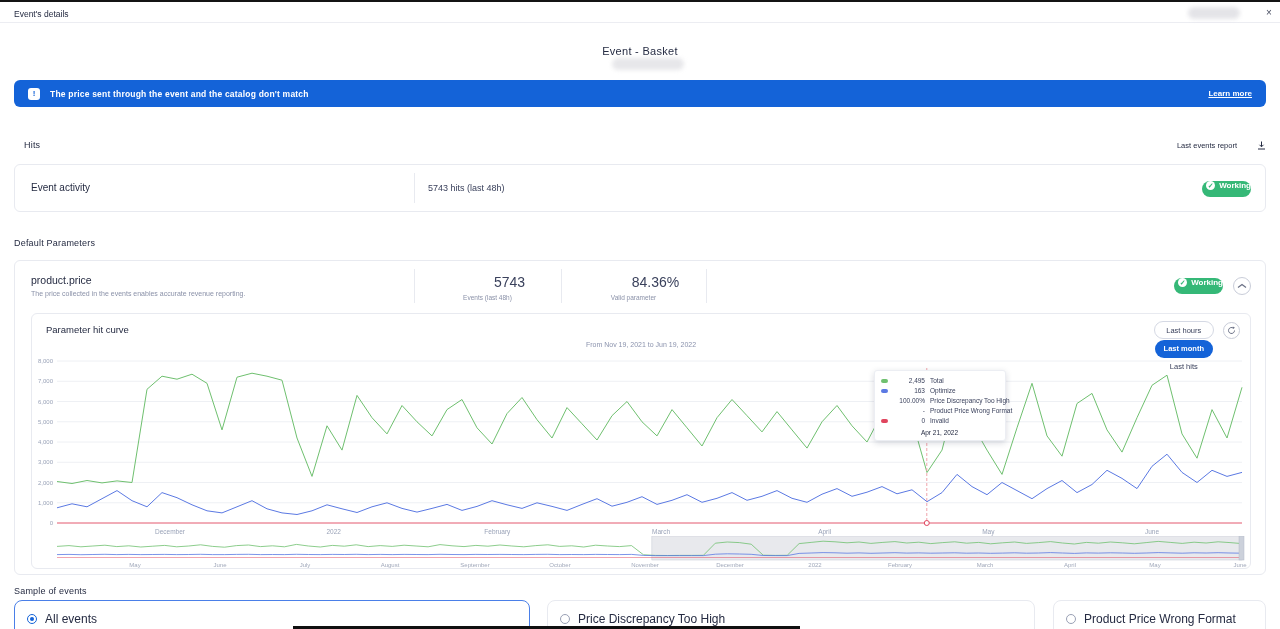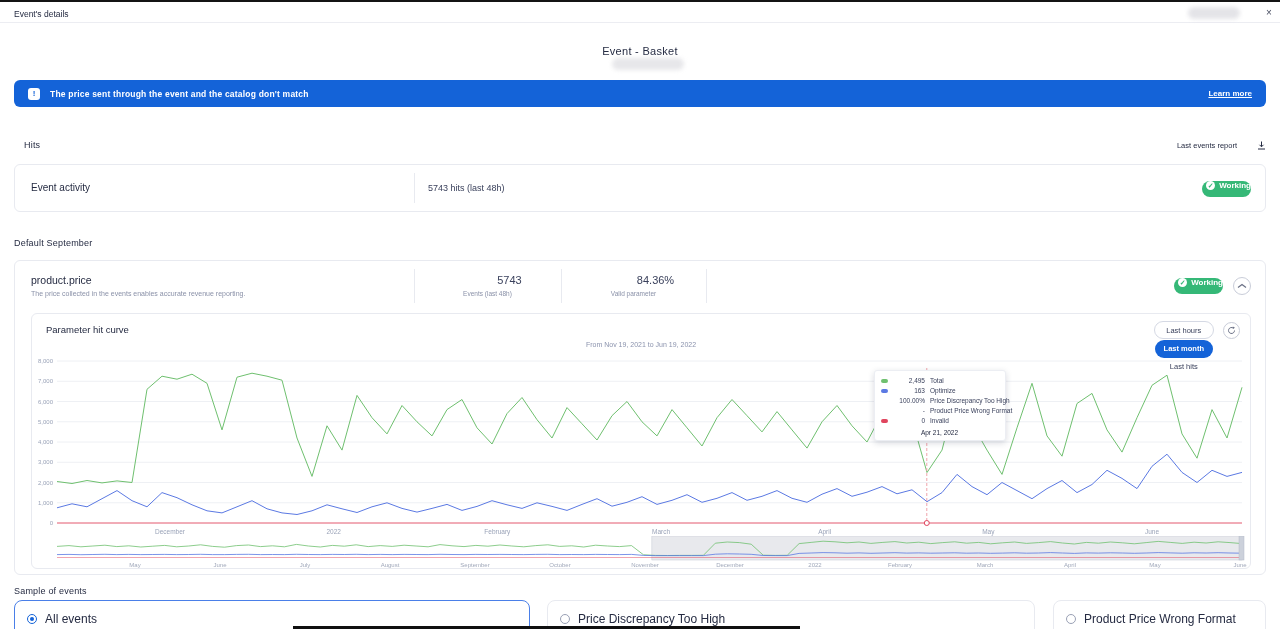--- a/index.html
+++ b/index.html
@@ -42,21 +42,21 @@
   .badge .chk { width:9px; height:9px; border-radius:50%; background:#fff; color:#35b877;
     font-size:7px; line-height:9px; text-align:center; font-weight:bold; }
   #hits-badge { position:absolute; right:14px; top:16px; }
 
   #params-label { left:14px; top:238px; }
   #param-card { left:14px; top:260px; width:1252px; height:315px; }
   #param-name { position:absolute; left:16px; top:13px; font-size:10.5px; }
   #param-desc { position:absolute; left:16px; top:29px; font-size:7px; color:#8a91a8; }
   .pdiv { position:absolute; top:8px; height:34px; width:1px; background:#e8eaf0; }
   .pcol { position:absolute; top:13px; text-align:center; }
-  .pcol .v { font-size:11px; color:#3a415c;padding-left:44px; }
+  .pcol .v { font-size:14px; color:#3a415c;padding-left:44px; }
   .pcol .l { font-size:6.5px; color:#8a91a8; margin-top:4px; }
   #param-badge { position:absolute; right:42px; top:17px; }
   #collapse-btn { position:absolute; right:14px; top:16px; width:18px; height:18px; border:1px solid #c9cdd9;
     border-radius:50%; display:flex; align-items:center; justify-content:center; cursor:pointer; background:#fff; }
 
   #chart-card { position:absolute; left:16px; top:52px; width:1220px; height:256px;
     border:1px solid #e8eaf0; border-radius:6px; background:#fff; }
   #chart-title { position:absolute; left:14px; top:10px; font-size:9.5px; }
   #range-group { position:absolute; right:36px; top:7px; height:18px; border:1px solid #d5d9e4;
     border-radius:10px; display:flex; align-items:center; font-size:7.5px; color:#3a415c; background:#fff;flex-direction:column; }
@@ -125,21 +125,21 @@
   <div id="hits-card" class="abs card">
     <div id="event-activity">Event activity</div>
     <div class="vdiv"></div>
     <div id="hits-value">5743 hits (last 48h)</div>
     <div id="hits-badge" class="badge">
       <span class="chk">✓</span>
       <span>Working</span>
     </div>
   </div>
 
-  <div id="params-label" class="abs section-label">Default September</div>
+  <div id="params-label" class="abs section-label">Default Parameters</div>
 
   <div id="param-card" class="abs card">
     <div id="param-name">product.price</div>
     <div id="param-desc">The price collected in the events enables accurate revenue reporting.</div>
     <div class="pdiv" style="left:399px"></div>
     <div class="pdiv" style="left:546px"></div>
     <div class="pdiv" style="left:691px"></div>
     <div class="pcol" style="left:399px;width:147px">
       <div class="v">5743</div>
       <div class="l">Events (last 48h)</div>

